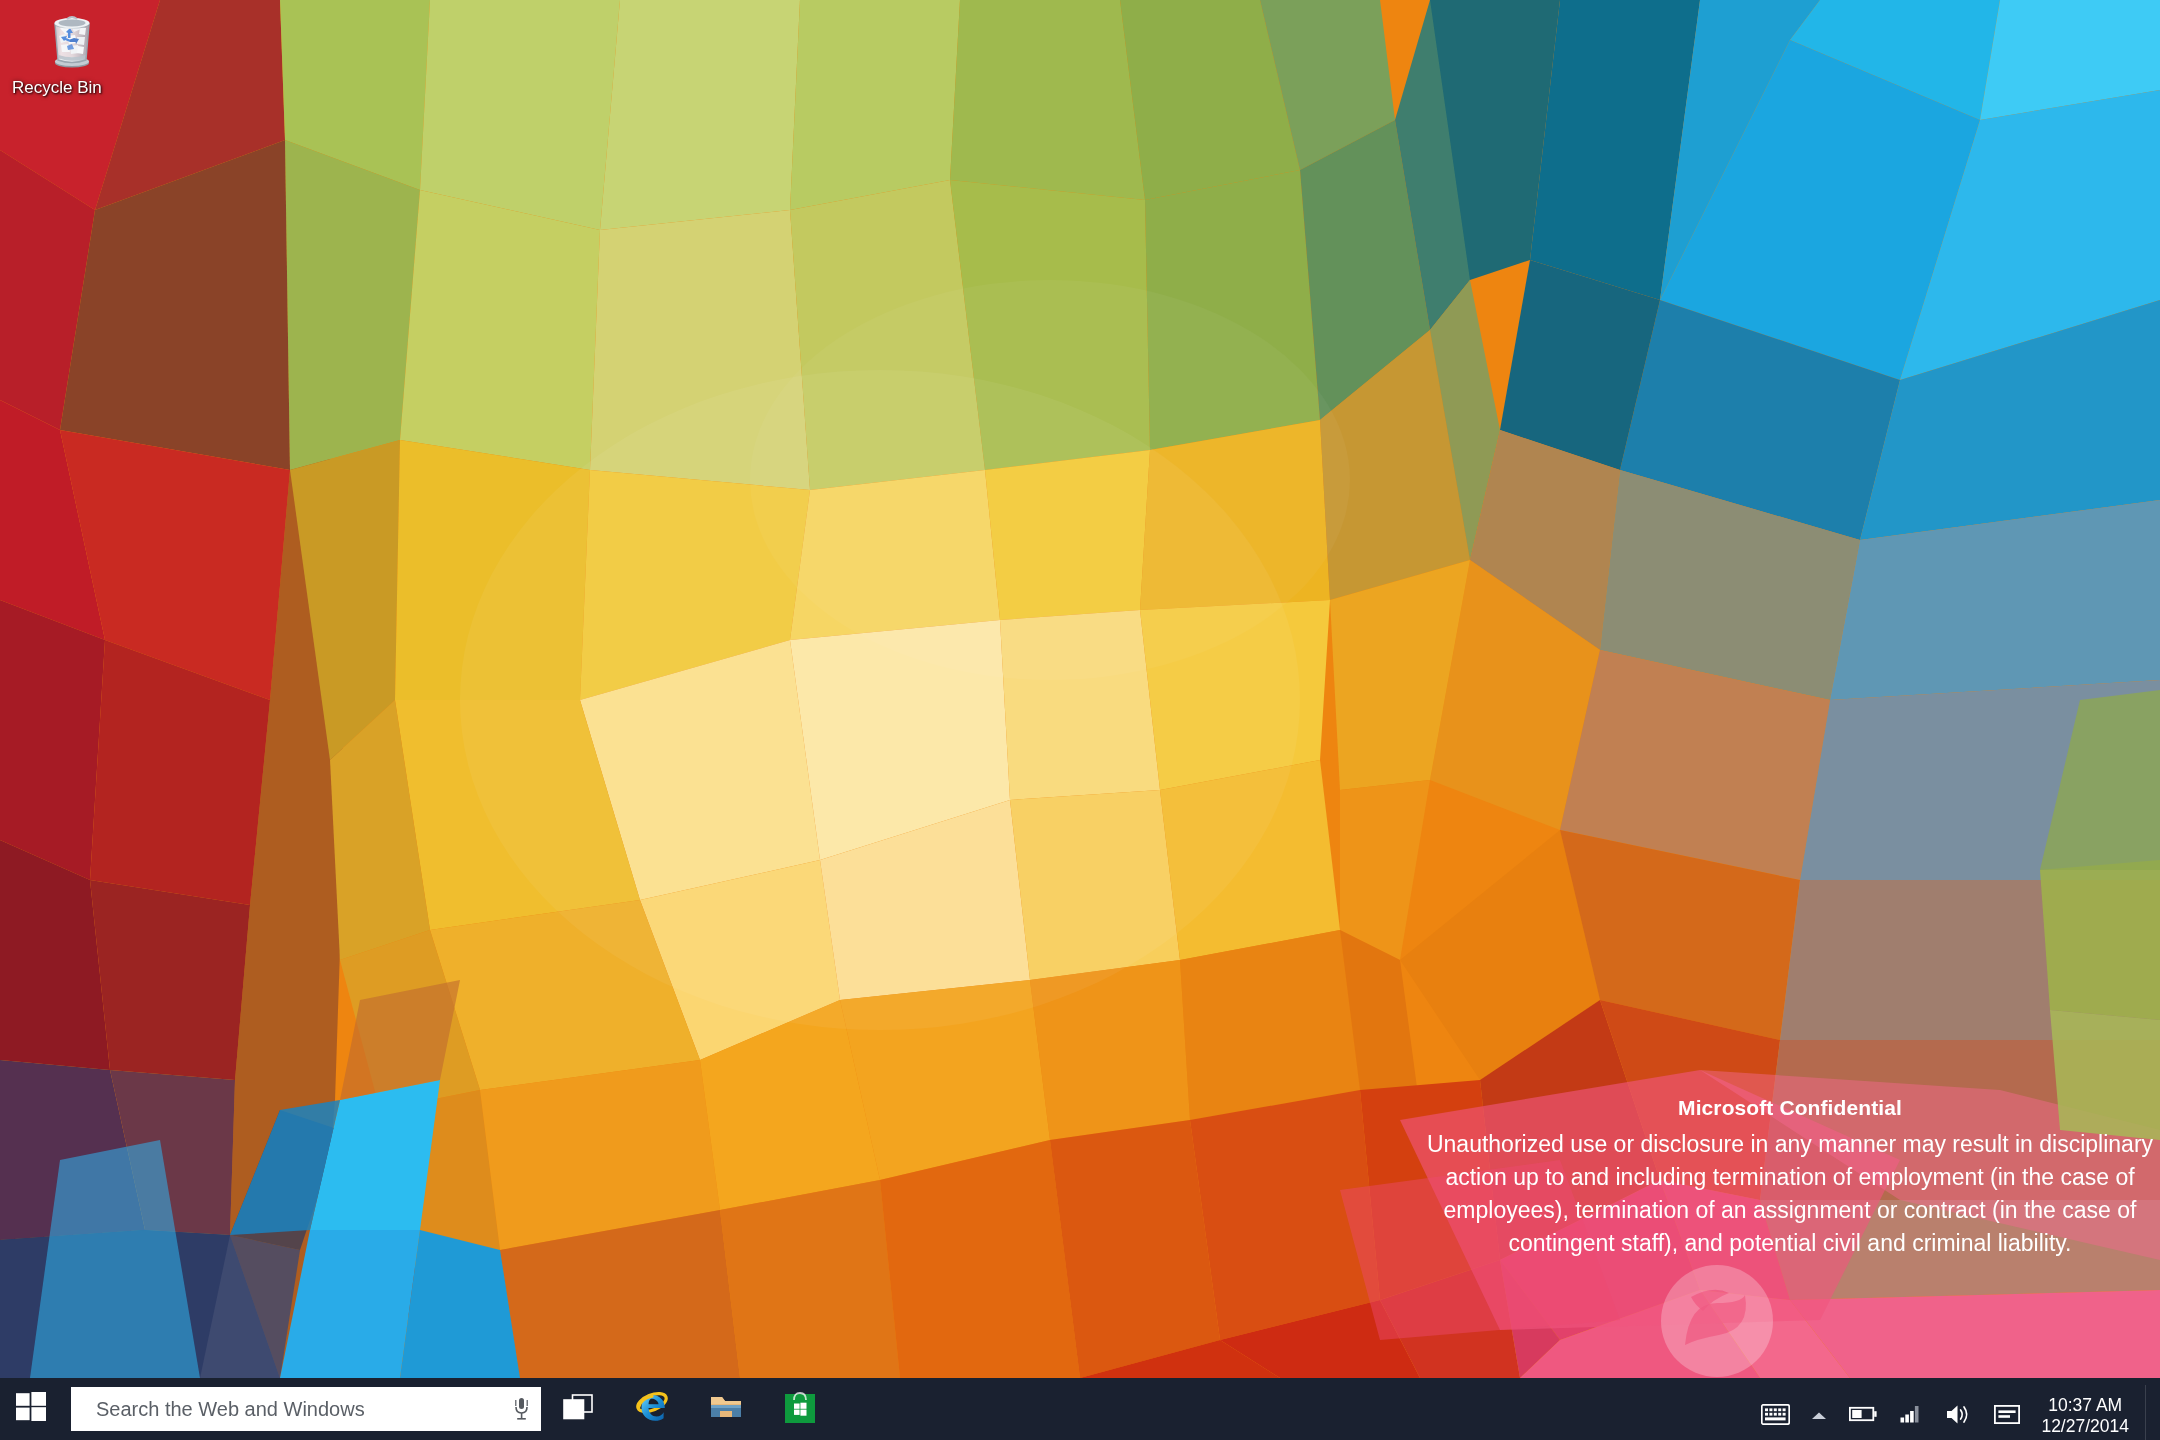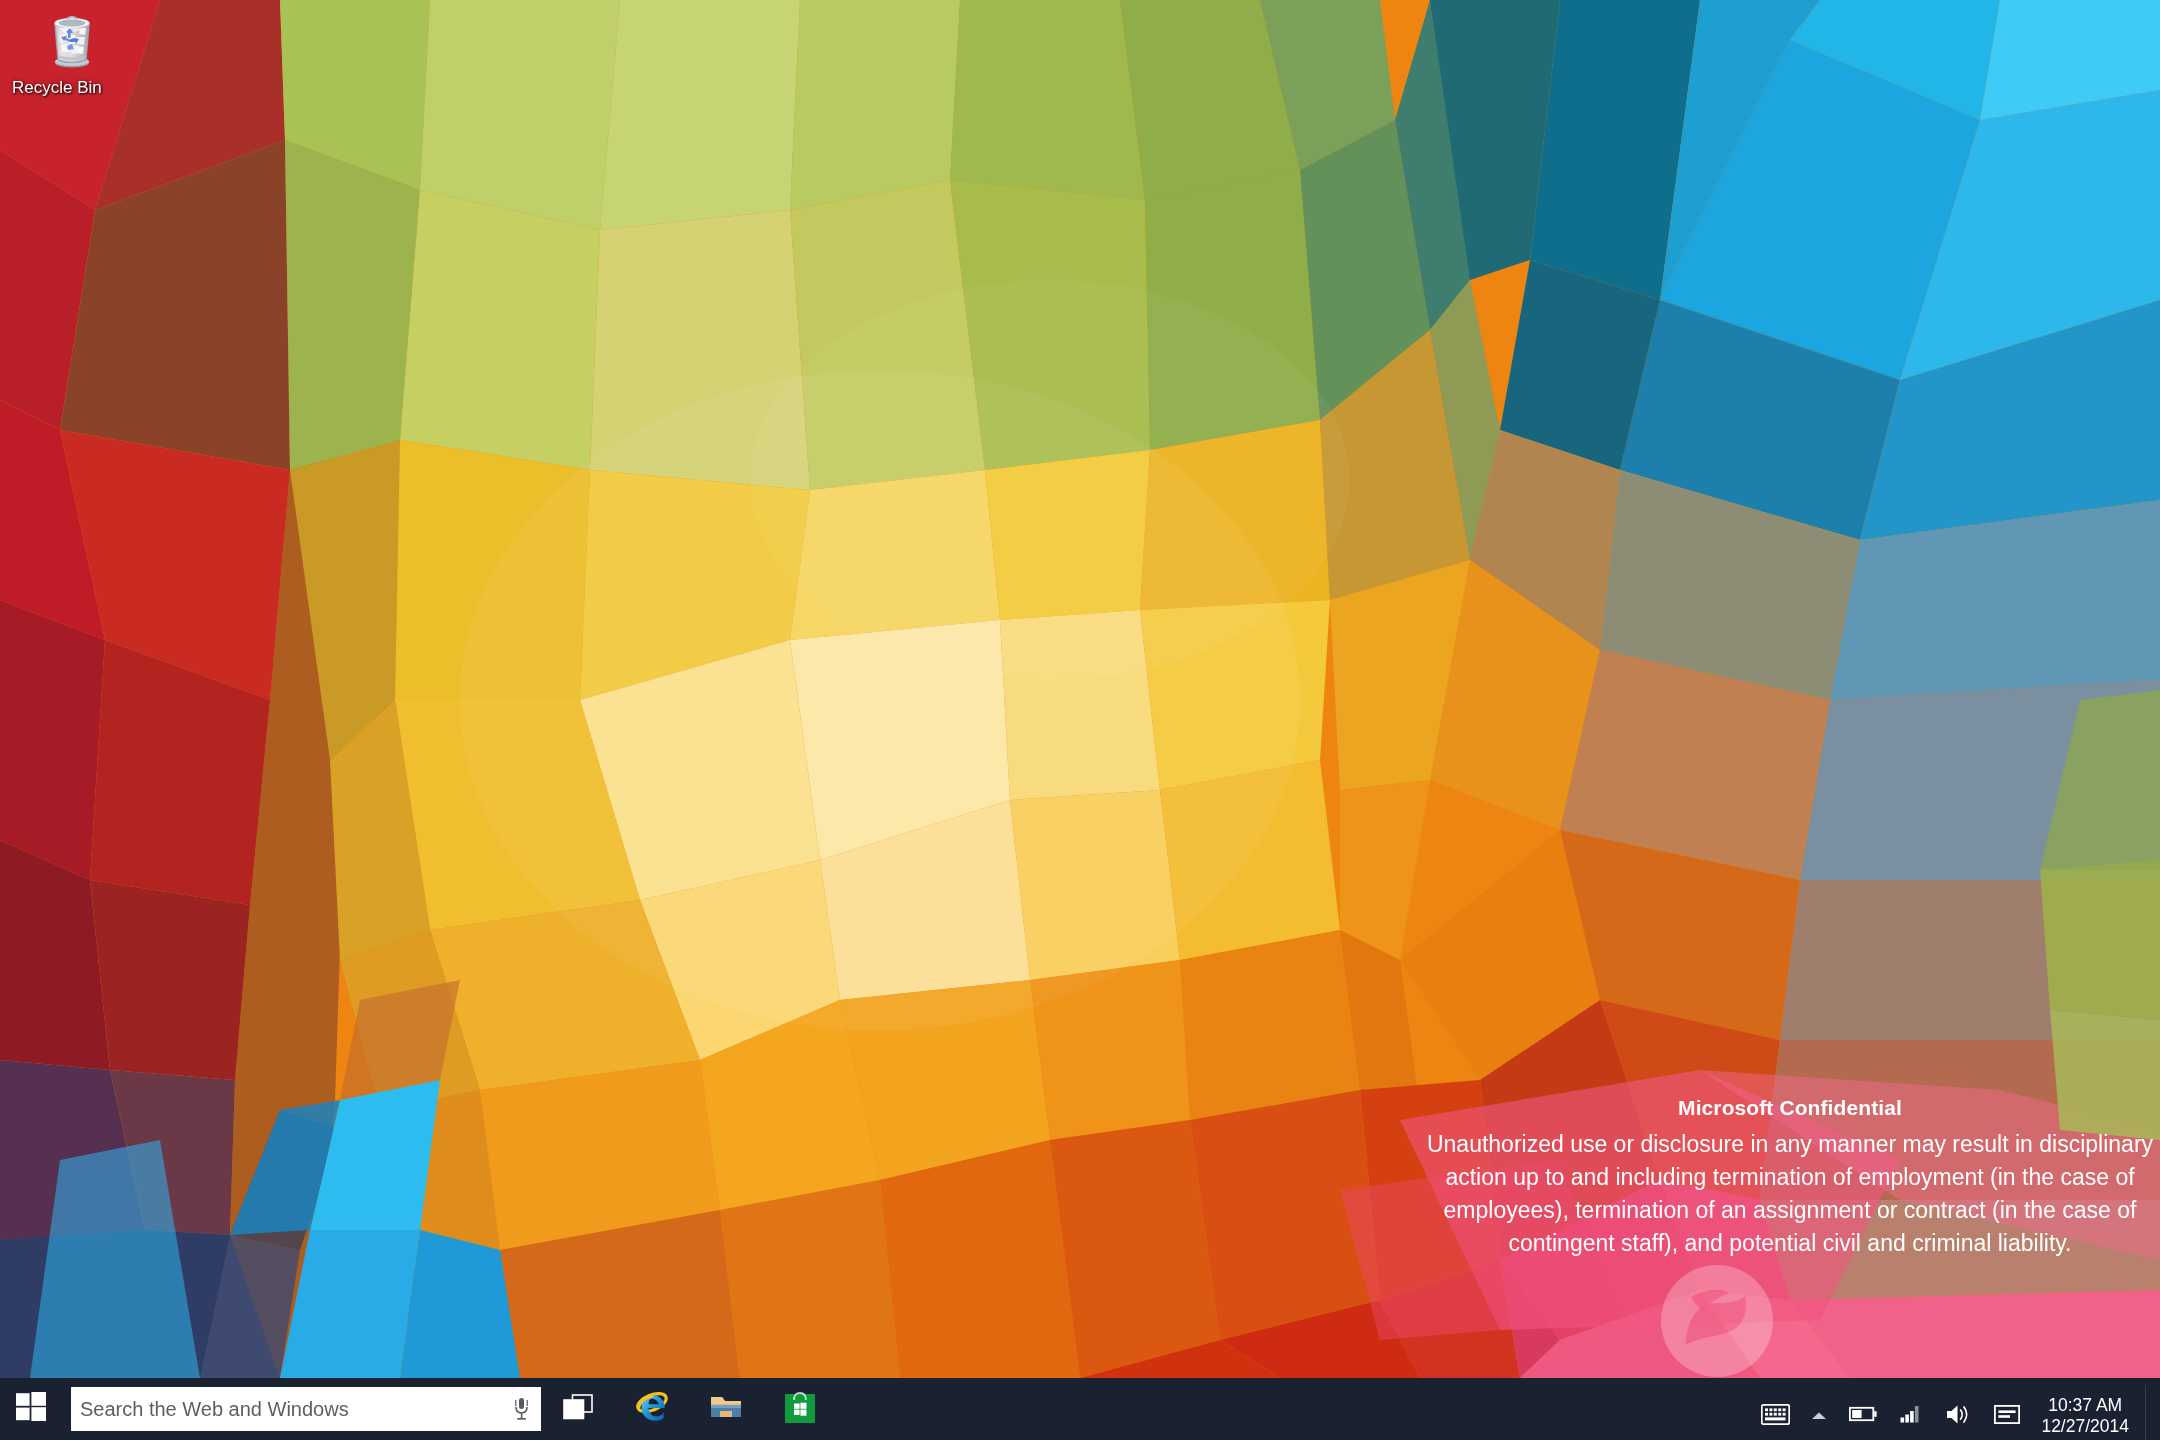--- a/index.html
+++ b/index.html
@@ -145,21 +145,21 @@
     margin-left: 9px;
     background: #ffffff;
     display: flex;
     align-items: center;
     flex: 0 0 auto;
     border: 1px solid #ffffff;
     box-sizing: border-box;
   }
   #search-input-text {
     flex: 1 1 auto;
-    padding-left: 8px;
+    padding-left: 24px;
     font-size: 20px;
     color: #5a5f66;
     font-family: "Liberation Sans", sans-serif;
     white-space: nowrap;
     overflow: hidden;
   }
   #mic-icon {
     flex: 0 0 auto;
     width: 38px;
     height: 44px;

